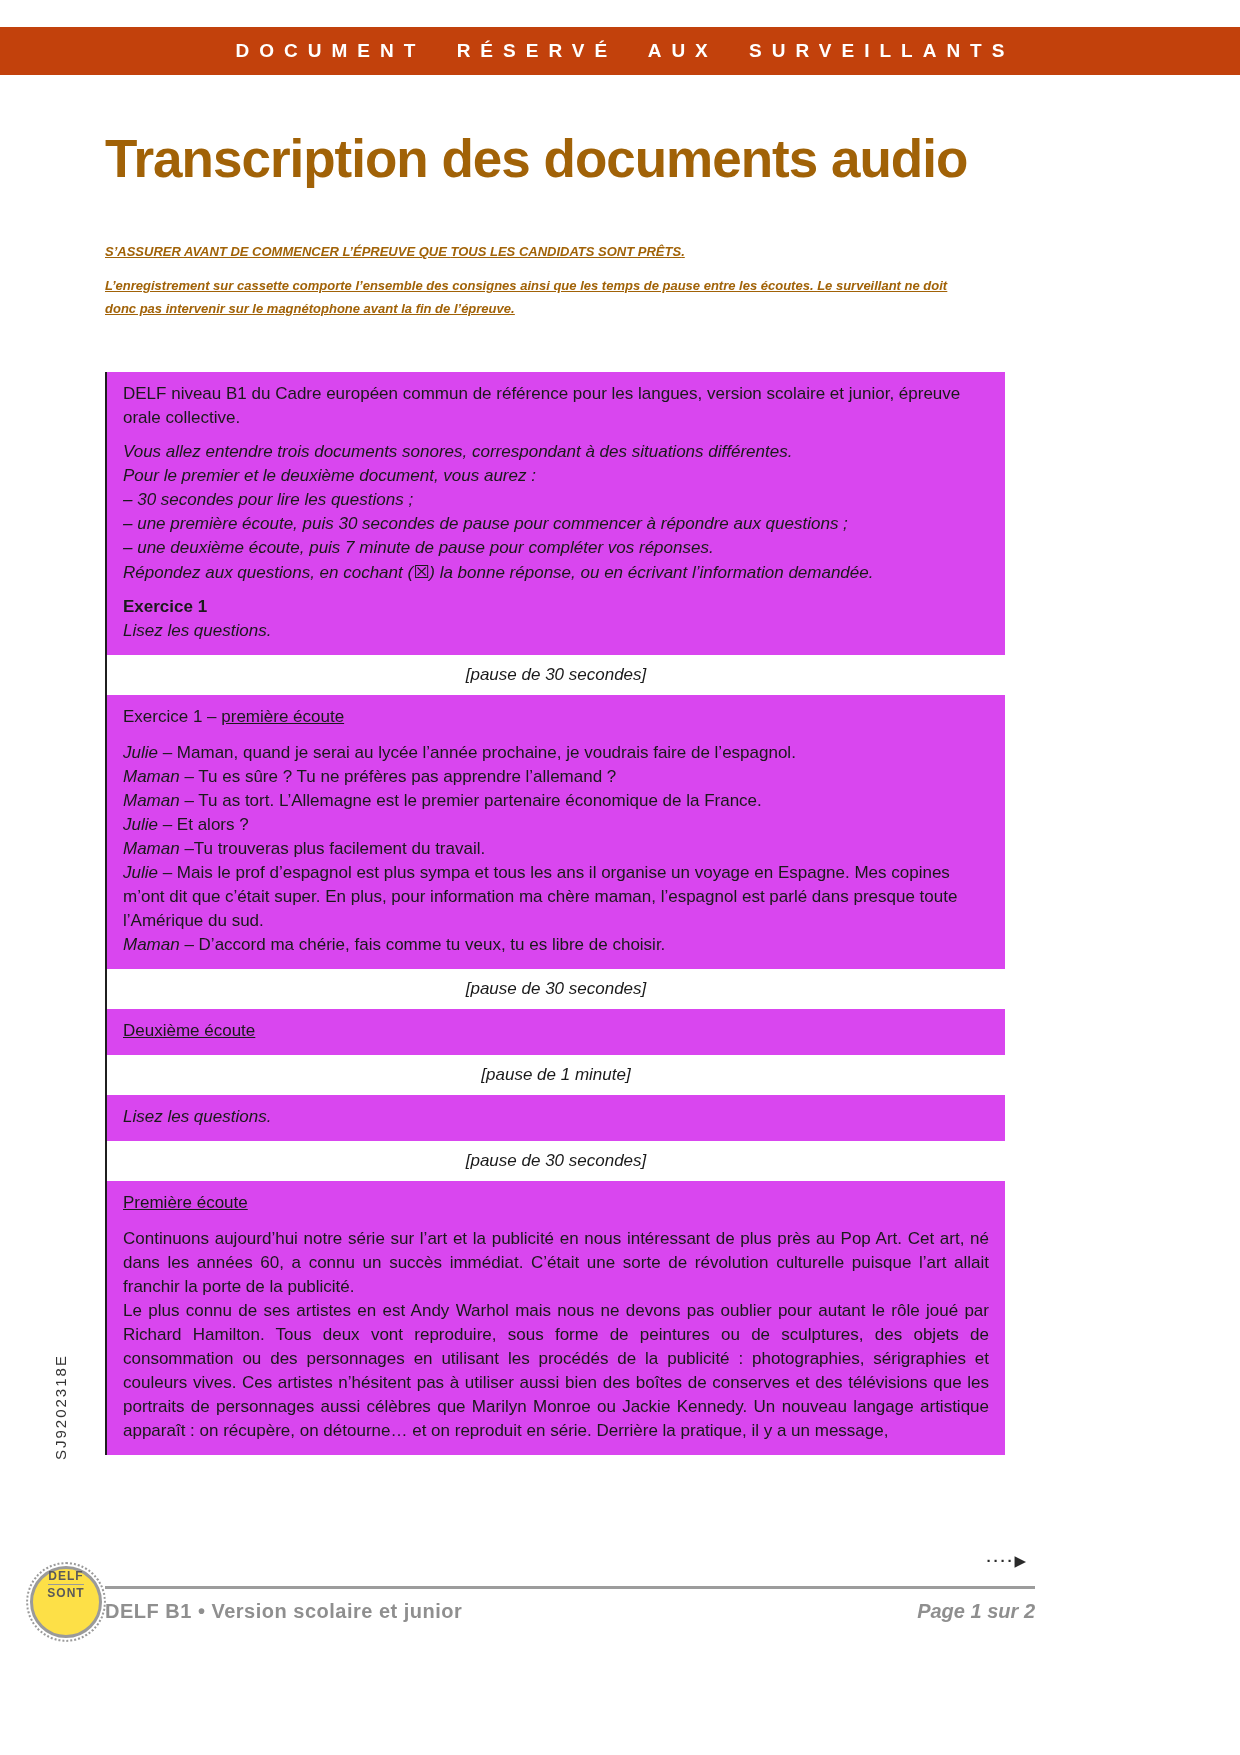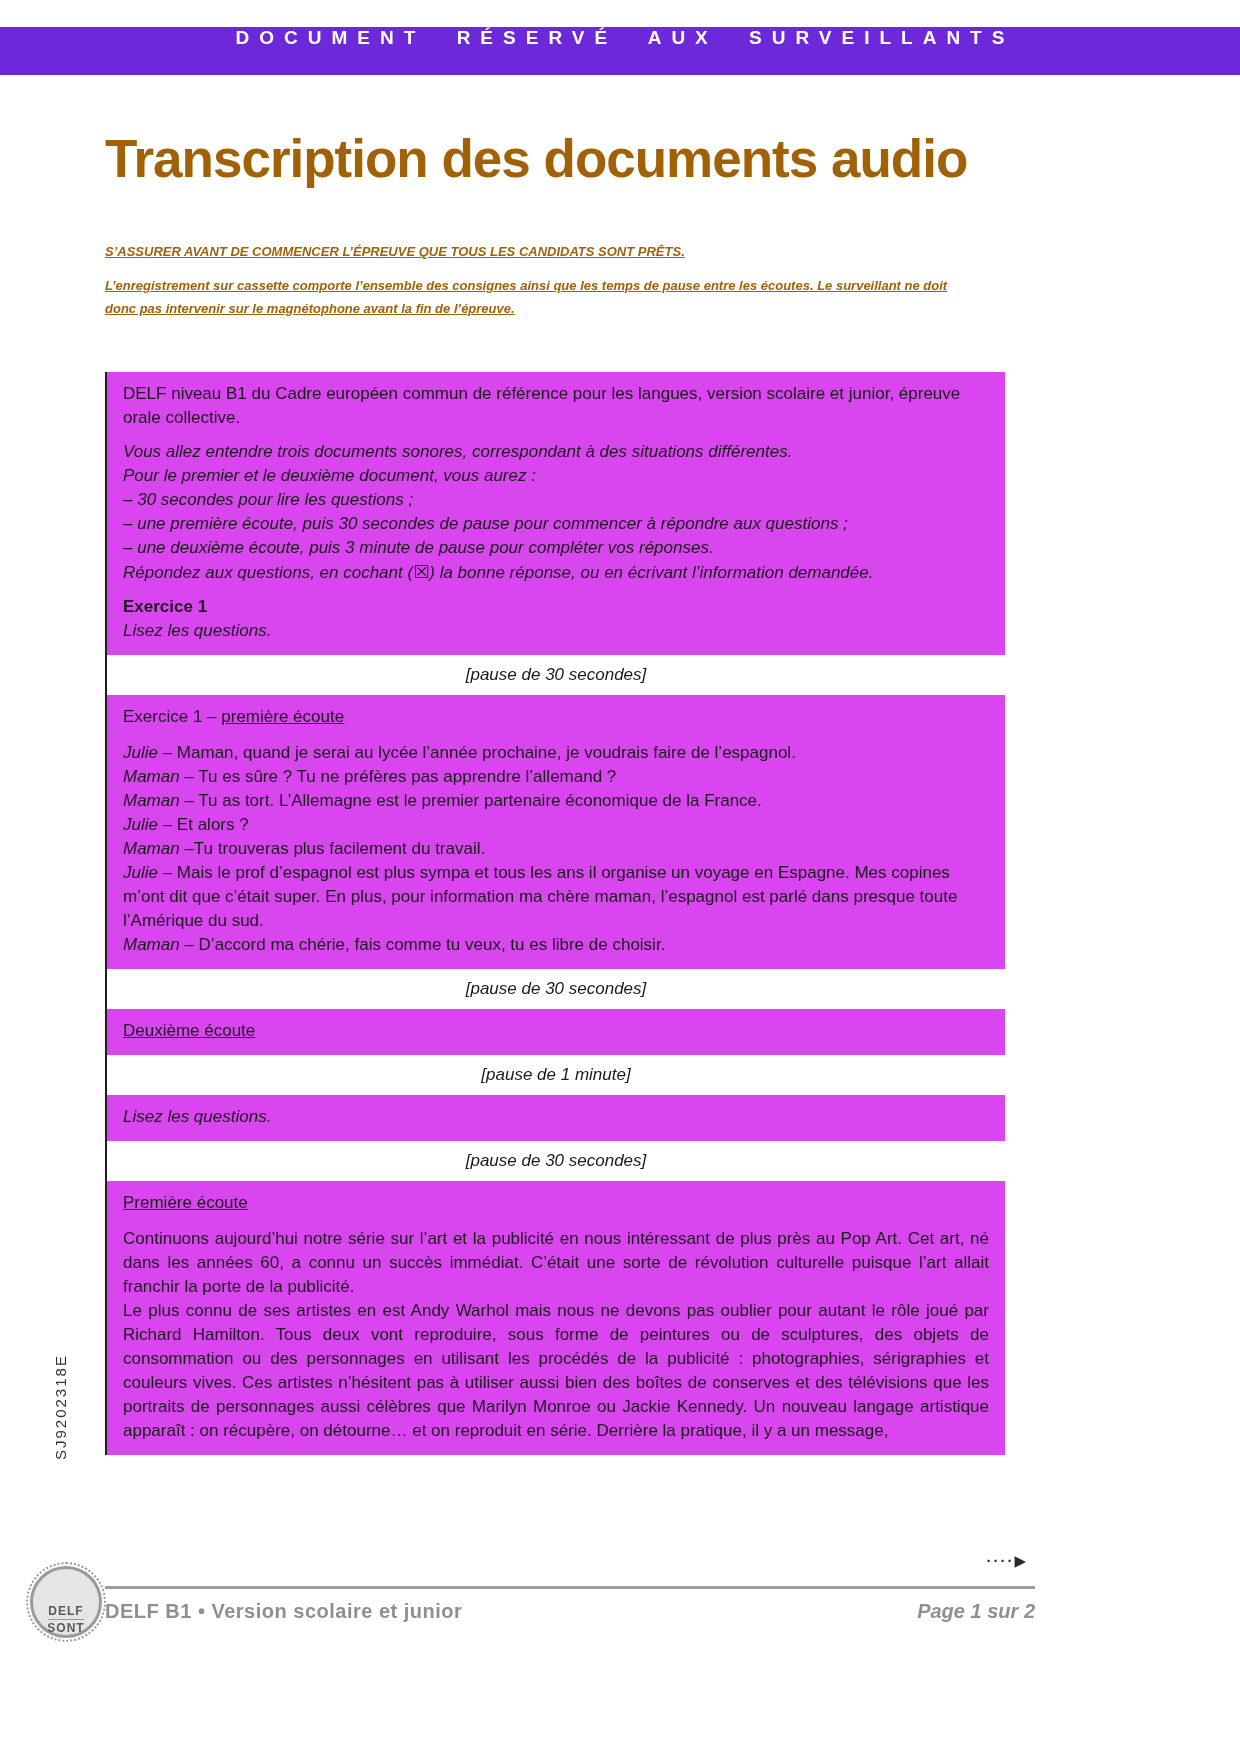--- a/index.html
+++ b/index.html
@@ -6,21 +6,21 @@
   html,body { background:#ffffff; }
   .page {
     position:relative; width:1240px; height:1755px; margin:0 auto;
     background:#ffffff; overflow:hidden;
     font-family:"Liberation Sans","DejaVu Sans",sans-serif;
     color:#1c1c1c;
   }
   
   .banner {
     position:absolute; top:27px; left:0; right:0; height:48px;
-    background:#6d28d9; display:flex; justify-content:center;
+    background:#c2410c; display:flex; align-items:center; justify-content:center;
   }
   .banner-text {
     color:#ffffff; font-weight:bold; font-size:19px;
     letter-spacing:10px; word-spacing:16px; padding-left:10px; white-space:nowrap;
   }
   
   .title {
     position:absolute; top:128px; left:105px;
     font-size:53px; font-weight:bold; letter-spacing:-1px; color:#a16207;
     white-space:nowrap;
@@ -52,23 +52,23 @@
   .side-code {
     position:absolute; left:52px; top:1330px; height:130px;
     writing-mode:vertical-rl; transform:rotate(180deg);
     font-size:15px; letter-spacing:2px; color:#333333;
   }
   
   .logo {
     position:absolute; left:30px; top:1566px; width:72px; height:72px;
     border:3px solid #9a9a9a; border-radius:50%;
     outline:2px dotted #9a9a9a; outline-offset:2px;
-    display:flex; flex-direction:column; align-items:center; justify-content:flex-end; gap:1px;
+    display:flex; flex-direction:column; align-items:center; justify-content:flex-start; gap:1px;
     color:#5a5a5a; font-weight:bold; font-size:12px; letter-spacing:1px;
-    background:#e5e5e5;
+    background:#fde047;
   }
   .logo-divider { width:36px; height:1px; background:#9a9a9a; }
   .footer-arrow {
     position:absolute; right:212px; top:1552px;
     font-size:15px; letter-spacing:2px; color:#2a2a2a; font-weight:bold;
   }
   .footer-rule {
     position:absolute; left:105px; right:205px; top:1586px; height:3px; background:#9c9c9c;
   }
   .footer-left {
@@ -98,21 +98,21 @@
 
   <section class="content">
 
     <div class="block gray">
       <p class="para">DELF niveau B1 du Cadre européen commun de référence pour les langues, version scolaire et junior, épreuve orale collective.</p>
       <div class="para italic">
         <p>Vous allez entendre trois documents sonores, correspondant à des situations différentes.</p>
         <p>Pour le premier et le deuxième document, vous aurez :</p>
         <p>– 30 secondes pour lire les questions ;</p>
         <p>– une première écoute, puis 30 secondes de pause pour commencer à répondre aux questions ;</p>
-        <p>– une deuxième écoute, puis 3 minute de pause pour compléter vos réponses.</p>
+        <p>– une deuxième écoute, puis 7 minute de pause pour compléter vos réponses.</p>
         <p><span>Répondez aux questions, en cochant (</span><span class="checksym">☒</span><span>) la bonne réponse, ou en écrivant l’information demandée.</span></p>
       </div>
       <div>
         <p class="bold">Exercice 1</p>
         <p class="italic">Lisez les questions.</p>
       </div>
     </div>
 
     <div class="pause"><span>[pause de 30 secondes]</span></div>
 

